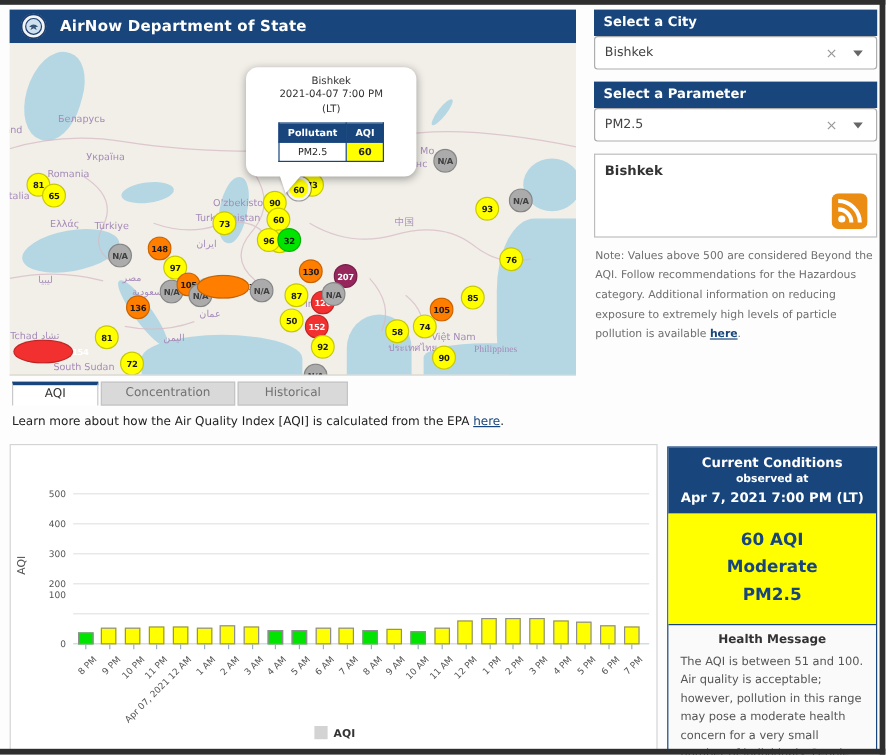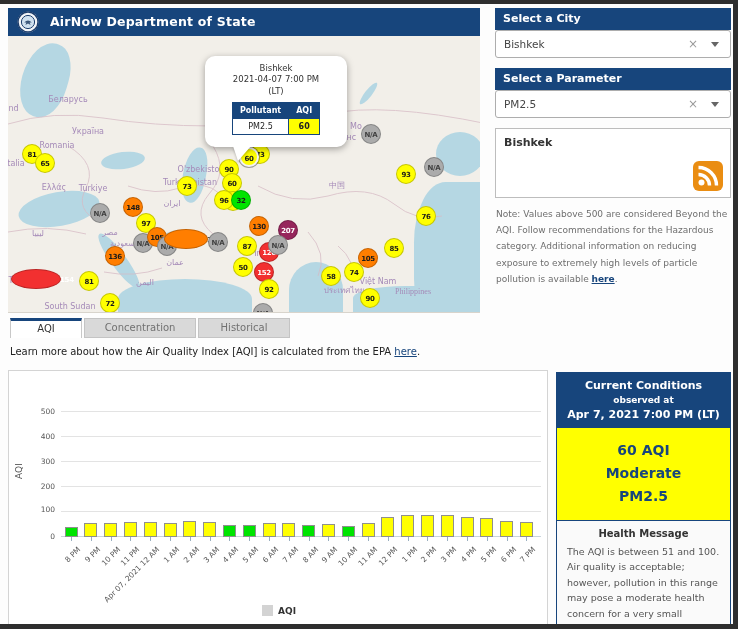--- a/index.html
+++ b/index.html
@@ -196,21 +196,21 @@
       <div class="station" style="left: 251px; top: 206px; background: rgb(242, 48, 48); color: rgb(255, 255, 255);">126</div>
       <div class="station" style="left: 260px; top: 199px; background: rgb(171, 171, 171); color: rgb(63, 63, 63);">N/A</div>
       <div class="station" style="left: 128px; top: 177px; background: rgb(255, 255, 0); color: rgb(26, 26, 26);">97</div>
       <div class="station" style="left: 125px; top: 197px; background: rgb(171, 171, 171); color: rgb(63, 63, 63);">N/A</div>
       <div class="station" style="left: 139px; top: 191px; background: rgb(255, 126, 0); color: rgb(26, 26, 26);">105</div>
       <div class="station" style="left: 149px; top: 200px; background: rgb(171, 171, 171); color: rgb(63, 63, 63);">N/A</div>
       <div class="station" style="left: 156px; top: 193px; background: rgb(255, 126, 0); color: rgb(26, 26, 26); padding-left: 42px;">112</div>
       <div class="station" style="left: 97px; top: 210px; background: rgb(255, 126, 0); color: rgb(26, 26, 26);">136</div>
       <div class="station" style="left: 71px; top: 235px; background: rgb(255, 255, 0); color: rgb(26, 26, 26);">81</div>
       <div class="station" style="left: 92px; top: 257px; background: rgb(255, 255, 0); color: rgb(26, 26, 26);">72</div>
-      <div class="station" style="left: 3px; top: 233px; background: rgb(242, 48, 48); color: rgb(255, 255, 255); padding-left: 48px;">154</div>
+      <div class="station" style="left: 3px; top: 247px; background: rgb(242, 48, 48); color: rgb(255, 255, 255); padding-left: 48px;">154</div>
       <div class="station" style="left: 200px; top: 196px; background: rgb(171, 171, 171); color: rgb(63, 63, 63);">N/A</div>
       <div class="station" style="left: 225px; top: 221px; background: rgb(255, 255, 0); color: rgb(26, 26, 26);">50</div>
       <div class="station" style="left: 246px; top: 226px; background: rgb(242, 48, 48); color: rgb(255, 255, 255);">152</div>
       <div class="station" style="left: 251px; top: 243px; background: rgb(255, 255, 0); color: rgb(26, 26, 26);">92</div>
       <div class="station" style="left: 245px; top: 267px; background: rgb(171, 171, 171); color: rgb(63, 63, 63);">N/A</div>
       <div class="station" style="left: 353px; top: 88px; background: rgb(171, 171, 171); color: rgb(63, 63, 63);">N/A</div>
       <div class="station" style="left: 388px; top: 128px; background: rgb(255, 255, 0); color: rgb(26, 26, 26);">93</div>
       <div class="station" style="left: 416px; top: 121px; background: rgb(171, 171, 171); color: rgb(63, 63, 63);">N/A</div>
       <div class="station" style="left: 408px; top: 170px; background: rgb(255, 255, 0); color: rgb(26, 26, 26);">76</div>
       <div class="station" style="left: 376px; top: 202px; background: rgb(255, 255, 0); color: rgb(26, 26, 26);">85</div>
@@ -273,21 +273,21 @@
 <div class="tab tab-hist inactive">Historical</div>
 
 <div class="learn"><span>Learn more about how the Air Quality Index [AQI] is calculated from the EPA </span><a>here</a><span>.</span></div>
 
 <div class="chart-panel">
   <div class="ylabel">AQI</div>
   <div class="plot" id="plot">
       <div class="gridline zero" style="bottom: 0px;"></div>
       <div class="ytick" style="bottom: -4px;">0</div>
       <div class="gridline" style="bottom: 25px;"></div>
-      <div class="ytick" style="bottom: 23px;">100</div>
+      <div class="ytick" style="bottom: 37px;">100</div>
       <div class="gridline" style="bottom: 50px;"></div>
       <div class="ytick" style="bottom: 46px;">200</div>
       <div class="gridline" style="bottom: 75px;"></div>
       <div class="ytick" style="bottom: 71px;">300</div>
       <div class="gridline" style="bottom: 100px;"></div>
       <div class="ytick" style="bottom: 96px;">400</div>
       <div class="gridline" style="bottom: 125px;"></div>
       <div class="ytick" style="bottom: 121px;">500</div>
       <div class="bar" style="left: 3.5px; bottom: 0px; width: 13px; height: 10.5px; background: rgb(0, 228, 0);"></div>
       <div class="xtick" style="left: 10px;"></div>

